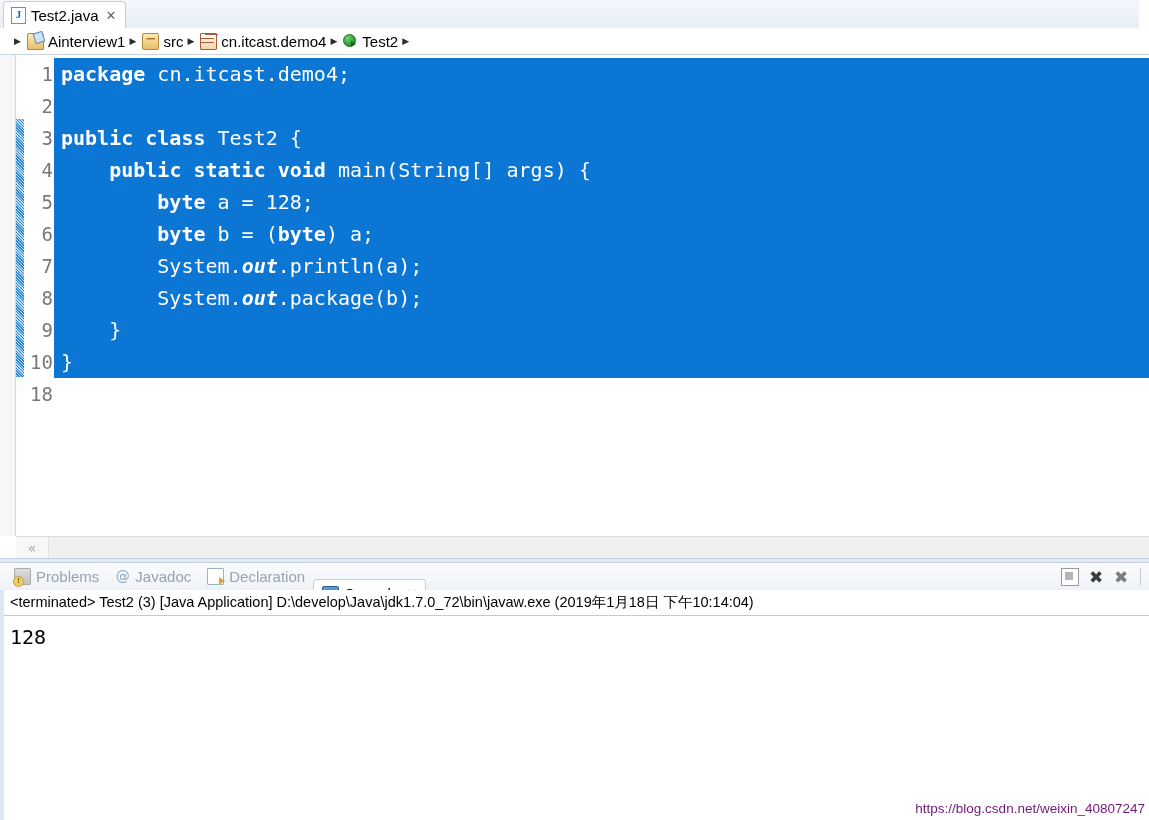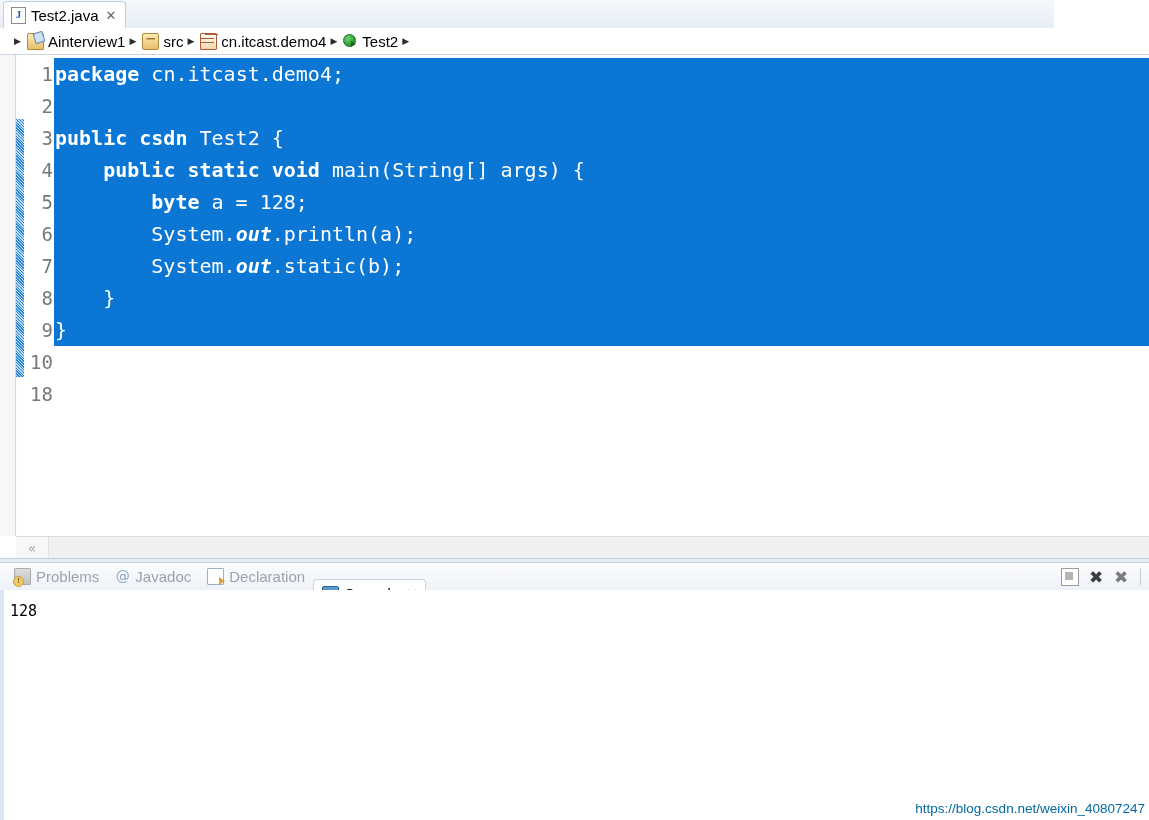--- a/index.html
+++ b/index.html
@@ -21,21 +21,21 @@
     left: 0; top: 0;
     width: 1149px;
     height: 558px;
     background: #ffffff;
   }
 
   
   #editor-tabstrip {
     position: absolute;
     left: 0; top: 0;
-    width: 1054px;
+    width: 1139px;
     height: 28px;
     background: linear-gradient(to bottom, #f4f8fc 0%, #e8eef6 100%);
     border-bottom: 1px solid #b6c6d8;
   }
   #editor-tab {
     position: absolute;
     left: 3px; top: 1px;
     height: 27px;
     padding: 0 9px 0 7px;
     background: #ffffff;
@@ -243,21 +243,21 @@
     box-sizing: border-box;
     overflow: hidden;
   }
   .code-line {
     height: 32px;
     line-height: 32px;
     font-family: "DejaVu Sans Mono", monospace;
     font-size: 20px;
     white-space: pre;
     color: #000000;
-    padding-left: 1px;
+    padding-left: 7px;
   }
   .code-line.sel {
     background: #0b76d4;
     color: #ffffff;
   }
   .code-line.sel .kw { color: #ffffff; font-weight: bold; }
   .code-line.sel .fld { color: #ffffff; font-weight: bold; font-style: italic; }
   .code-line.sel .pl  { color: #ffffff; }
   .kw  { color: #7f0055; font-weight: bold; }
   .fld { color: #0000c0; font-weight: bold; font-style: italic; }
@@ -464,33 +464,33 @@
     padding: 4px 0 4px 6px;
     border-bottom: 1px solid #c8c8c8;
     white-space: nowrap;
     line-height: 17px;
   }
   #console-output {
     padding: 6px 0 0 6px;
   }
   .out-line {
     font-family: "DejaVu Sans Mono", monospace;
-    font-size: 15px;
+    font-size: 20px;
     line-height: 31px;
     color: #000000;
     white-space: pre;
   }
 
   
   #watermark {
     position: absolute;
     right: 4px;
     bottom: 4px;
     font-size: 13.5px;
-    color: #0369a1;
+    color: #701a75;
     white-space: nowrap;
     font-family: "Liberation Sans", sans-serif;
   }
 </style>
 </head>
 <body>
 
 <div id="editor-window">
 
   <div id="editor-tabstrip">
@@ -542,25 +542,26 @@
         <span class="lineno">7</span>
         <span class="lineno">8</span>
         <span class="lineno">9</span>
         <span class="lineno">10</span>
         <span class="lineno">18</span>
       </div>
 
     <div id="code-area">
         <div class="code-line sel"><span class="kw">package</span><span class="pl"> cn.itcast.demo4;</span></div>
         <div class="code-line sel"><span class="pl"></span> </div>
-        <div class="code-line sel"><span class="kw">public csdn</span><span class="pl"> Test2 {</span></div>
+        <div class="code-line sel"><span class="kw">public class</span><span class="pl"> Test2 {</span></div>
         <div class="code-line sel"><span class="pl">    </span><span class="kw">public static void</span><span class="pl"> main(String[] args) {</span></div>
         <div class="code-line sel"><span class="pl">        </span><span class="kw">byte</span><span class="pl"> a = 128;</span></div>
+        <div class="code-line sel"><span class="pl">        </span><span class="kw">byte</span><span class="pl"> b = (</span><span class="kw">byte</span><span class="pl">) a;</span></div>
         <div class="code-line sel"><span class="pl">        System.</span><span class="fld">out</span><span class="pl">.println(a);</span></div>
-        <div class="code-line sel"><span class="pl">        System.</span><span class="fld">out</span><span class="pl">.static(b);</span></div>
+        <div class="code-line sel"><span class="pl">        System.</span><span class="fld">out</span><span class="pl">.package(b);</span></div>
         <div class="code-line sel"><span class="pl">    }</span></div>
         <div class="code-line sel"><span class="pl">}</span></div>
         <div class="code-line"><span class="pl"></span> </div>
       </div>
 
     <div id="editor-hscroll">
       <div id="hscroll-left-btn">«</div>
     </div>
   </div>
 </div>
@@ -596,19 +597,20 @@
 
     <div id="console-toolbar">
       <span class="tb-icon ic-terminate"></span>
       <span class="tb-icon ic-remove">✖</span>
       <span class="tb-icon ic-removeall">✖</span>
       <span id="toolbar-divider"></span>
     </div>
   </div>
 
   <div id="console-content">
+    <div id="console-header-line">&lt;terminated&gt; Test2 (3) [Java Application] D:\develop\Java\jdk1.7.0_72\bin\javaw.exe (2019年1月18日 下午10:14:04)</div>
     <div id="console-output">
         <div class="out-line">128</div>
       </div>
   </div>
 </div>
 
 <div id="watermark">https://blog.csdn.net/weixin_40807247</div>
 
 </body></html>

